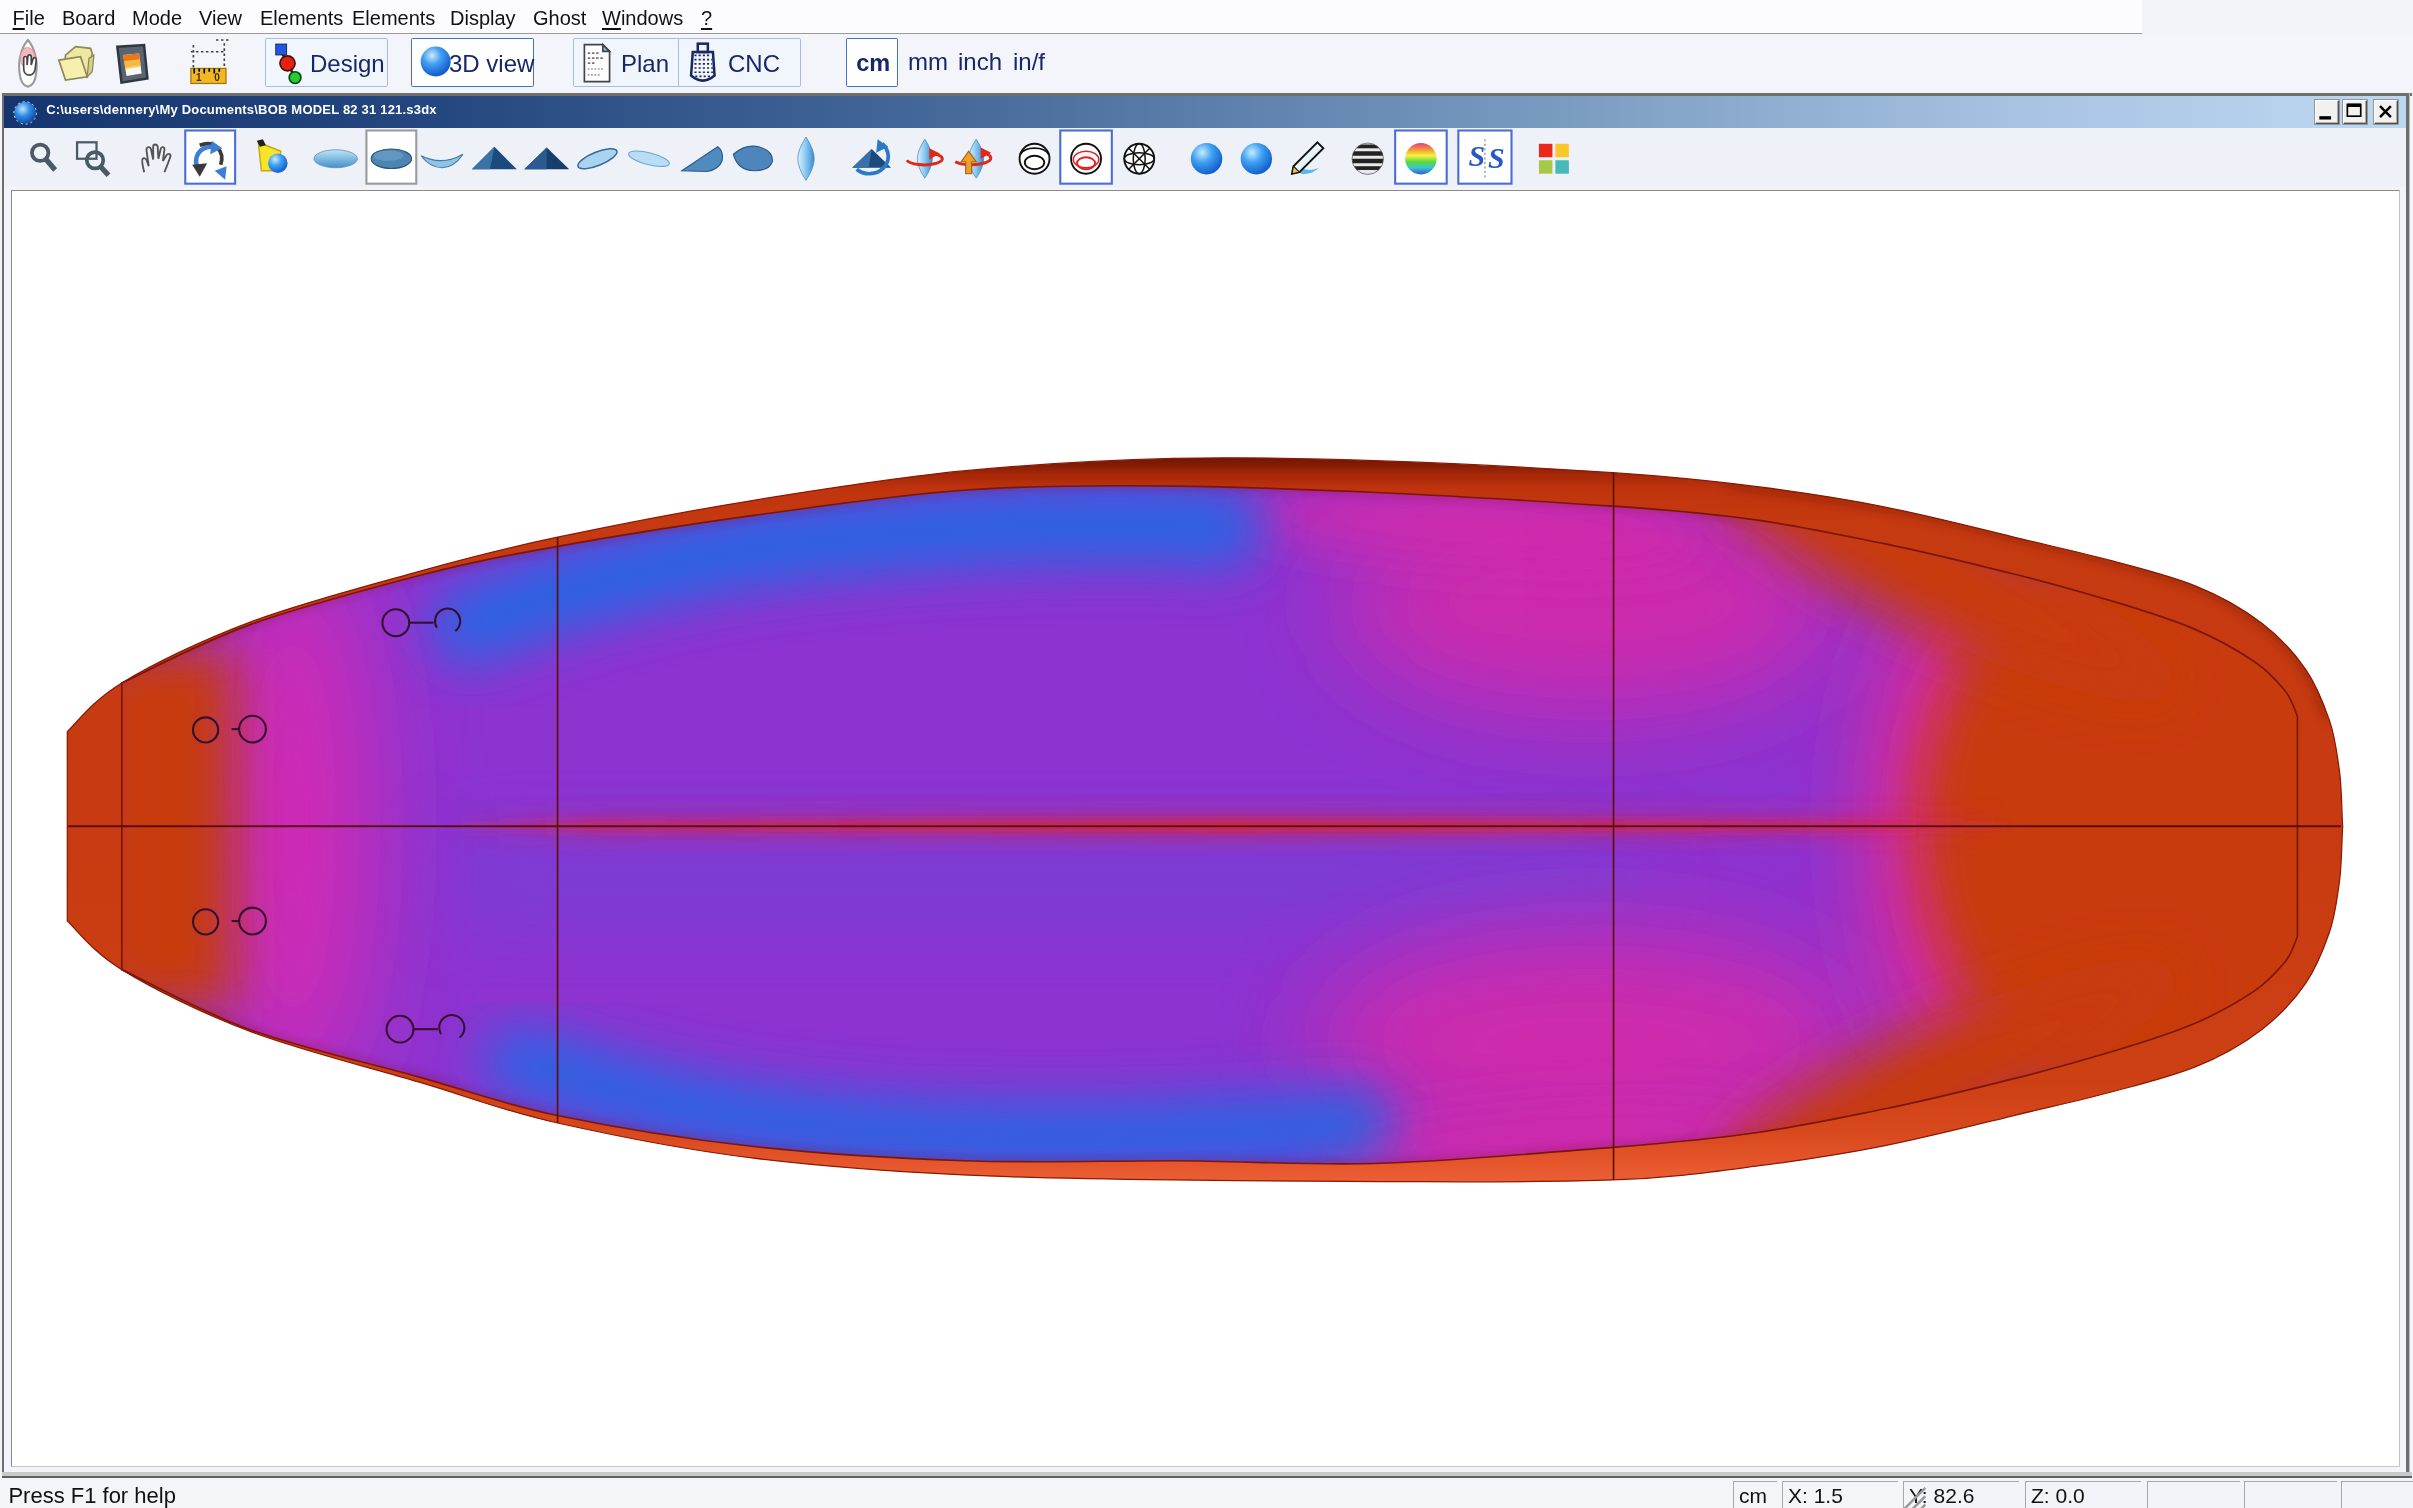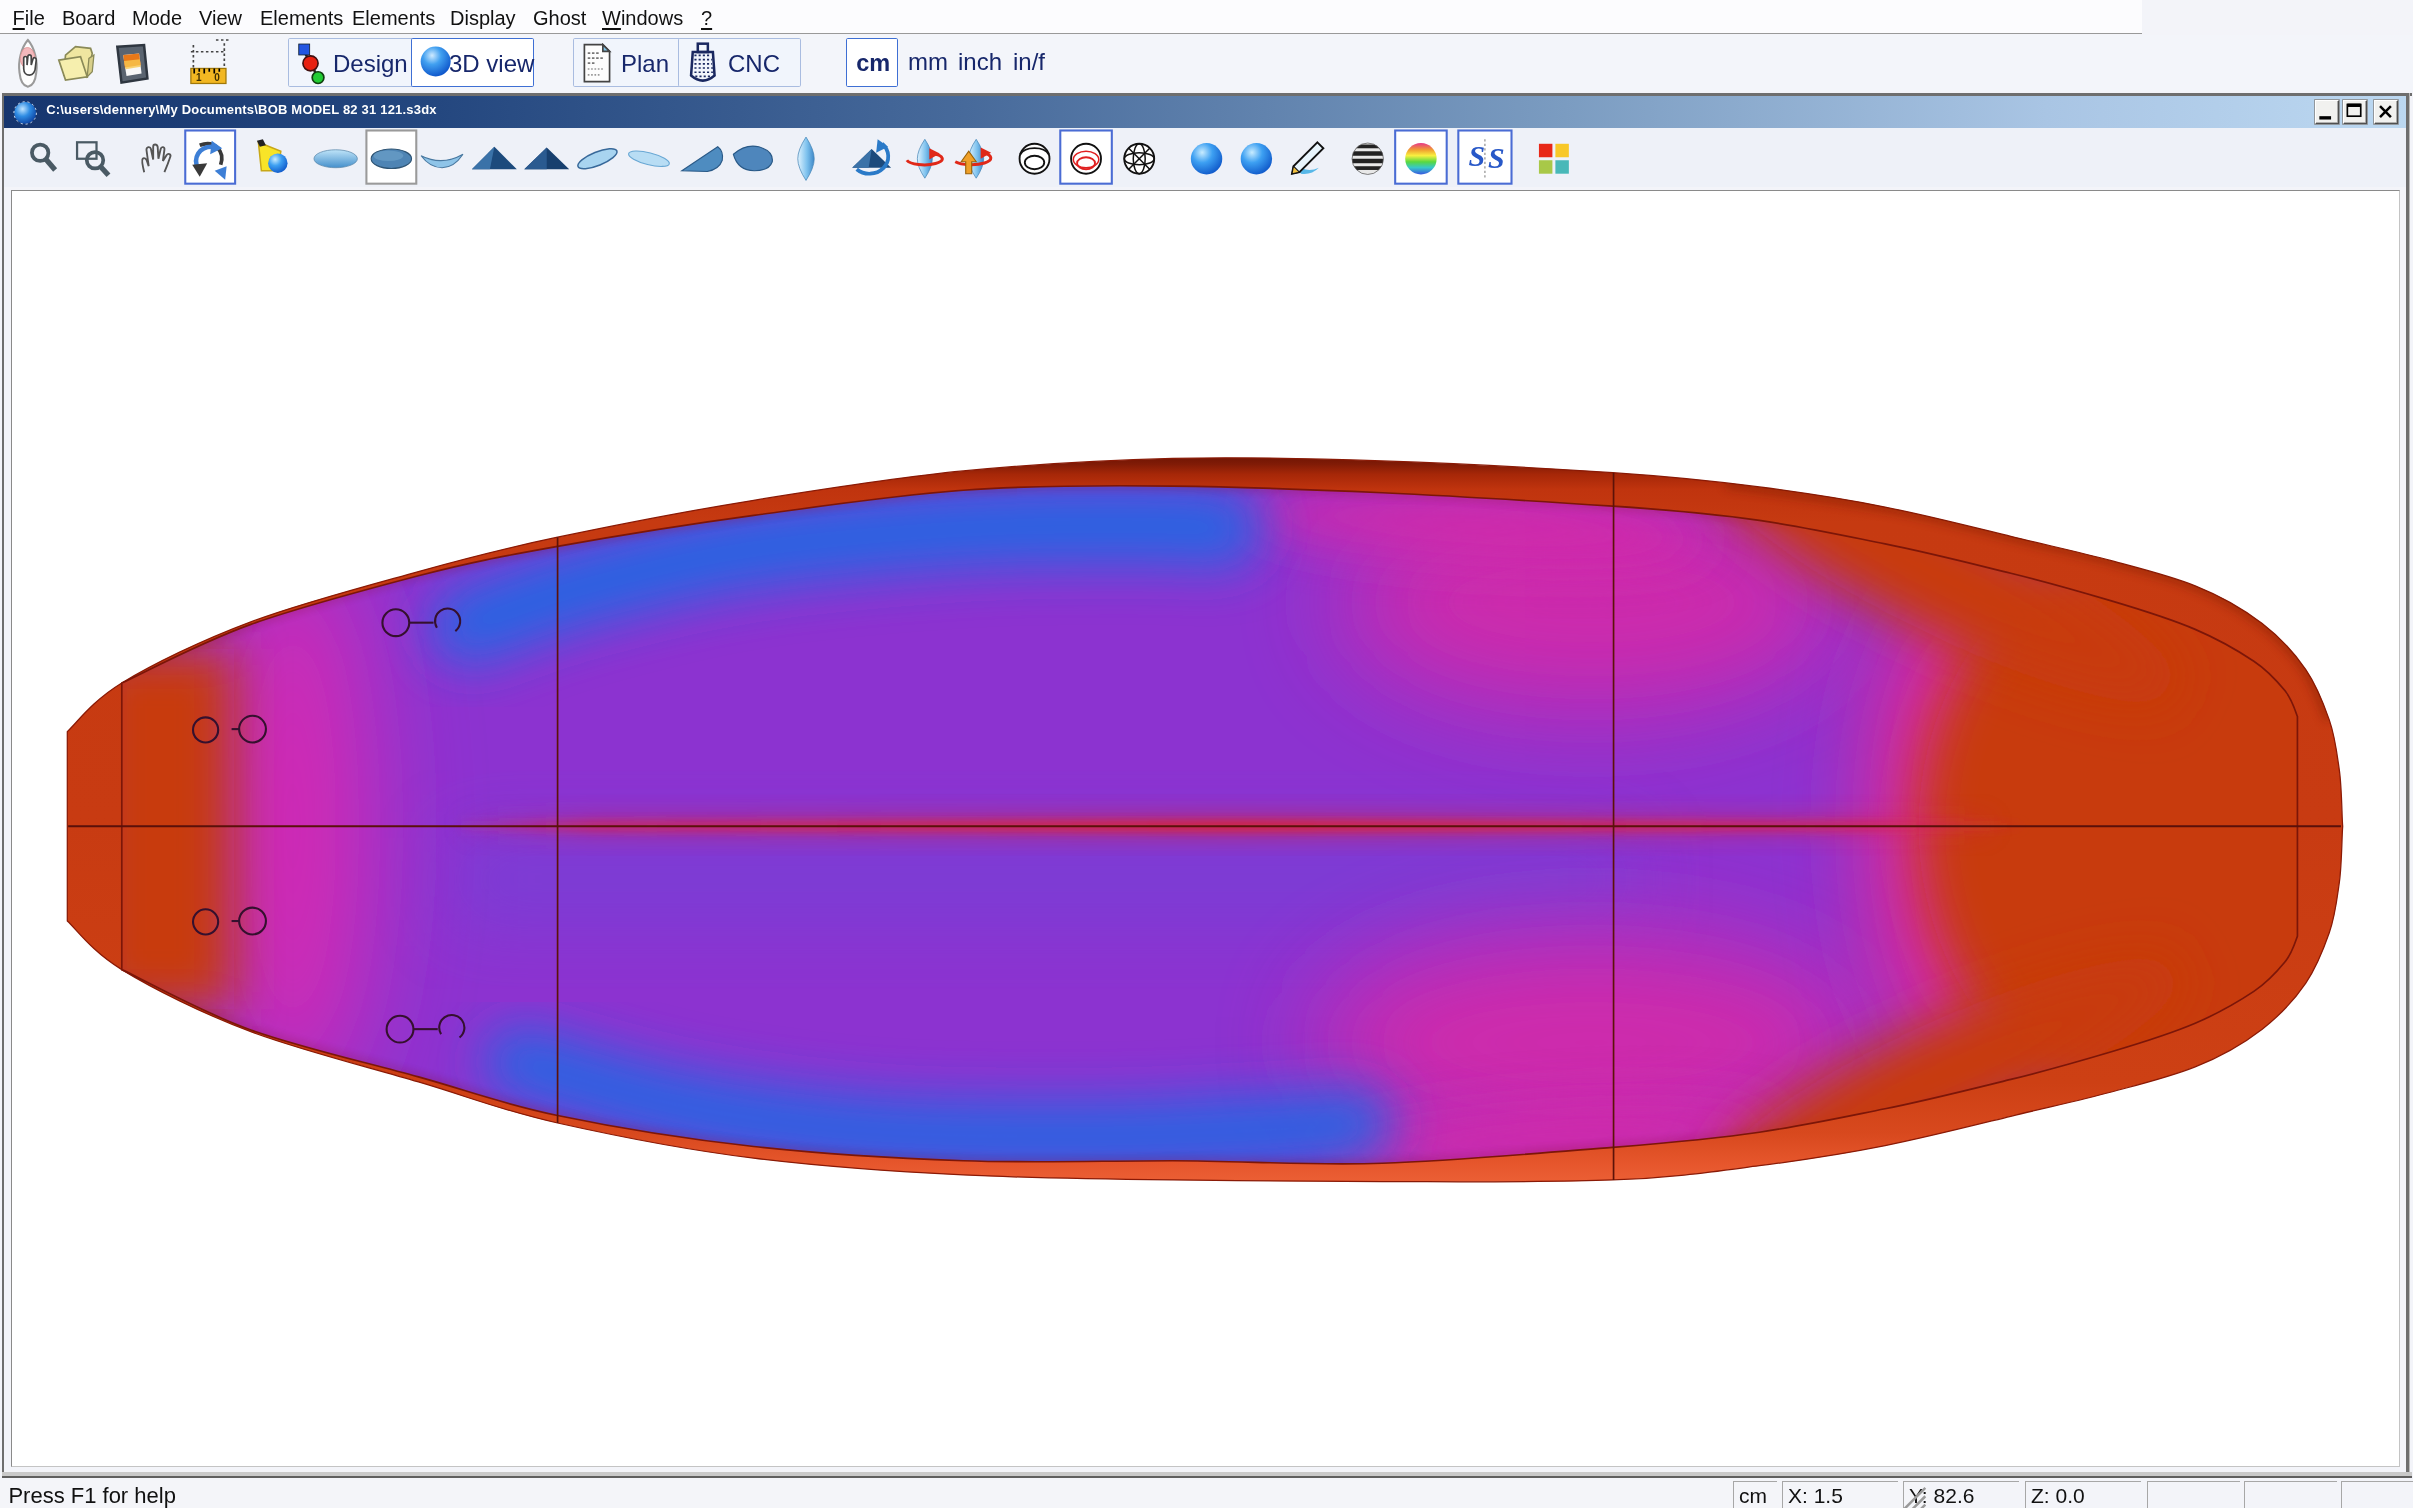--- a/index.html
+++ b/index.html
@@ -60,21 +60,21 @@
       <path d="M148 31 L167 29 L168 38 L150 41 Z" fill="#f8c850" opacity="0.8"></path>
     </g>
     <g>
       <path d="M231 12 V40 M228 20 H268 M268 10 V44 M258 6 H276" stroke="#444" stroke-width="2" stroke-dasharray="3 3"></path>
       <rect x="228" y="40" width="42" height="18" fill="#f2b722" stroke="#a07808" stroke-width="1.5"></rect>
       <path d="M232 40 v6 M238 40 v4 M244 40 v6 M250 40 v4 M256 40 v6 M262 40 v4" stroke="#000" stroke-width="2"></path>
       <text x="234" y="55" font-size="12" font-weight="bold" fill="#403000">1</text>
       <text x="256" y="55" font-size="12" font-weight="bold" fill="#403000">0</text>
     </g>
   </svg>
-  <div class="tbtn" style="left:288px; width:134px;">
+  <div class="tbtn" style="left:265px; width:123px;">
     <svg width="37" height="47" style="position:absolute;left:3.4px;top:0" viewBox="0 0 44 56">
       <path d="M14 14 L30 44" stroke="#222" stroke-width="3"></path>
       <rect x="8" y="6" width="13" height="13" fill="#2255e0" stroke="#123" stroke-width="1"></rect>
       <circle cx="22" cy="29" r="9" fill="#e82010" stroke="#401010" stroke-width="2"></circle>
       <circle cx="31" cy="46" r="7" fill="#22cc33" stroke="#104010" stroke-width="2"></circle>
     </svg>
     <span class="lbl" style="left:44px">Design</span>
     </div>
   <div class="tbtn" style="left:411px; width:123px; background:#ffffff; border:1.7px solid #3e6fd4;">
     <svg width="37" height="45" style="position:absolute;left:5.9px;top:0" viewBox="0 0 44 54">

